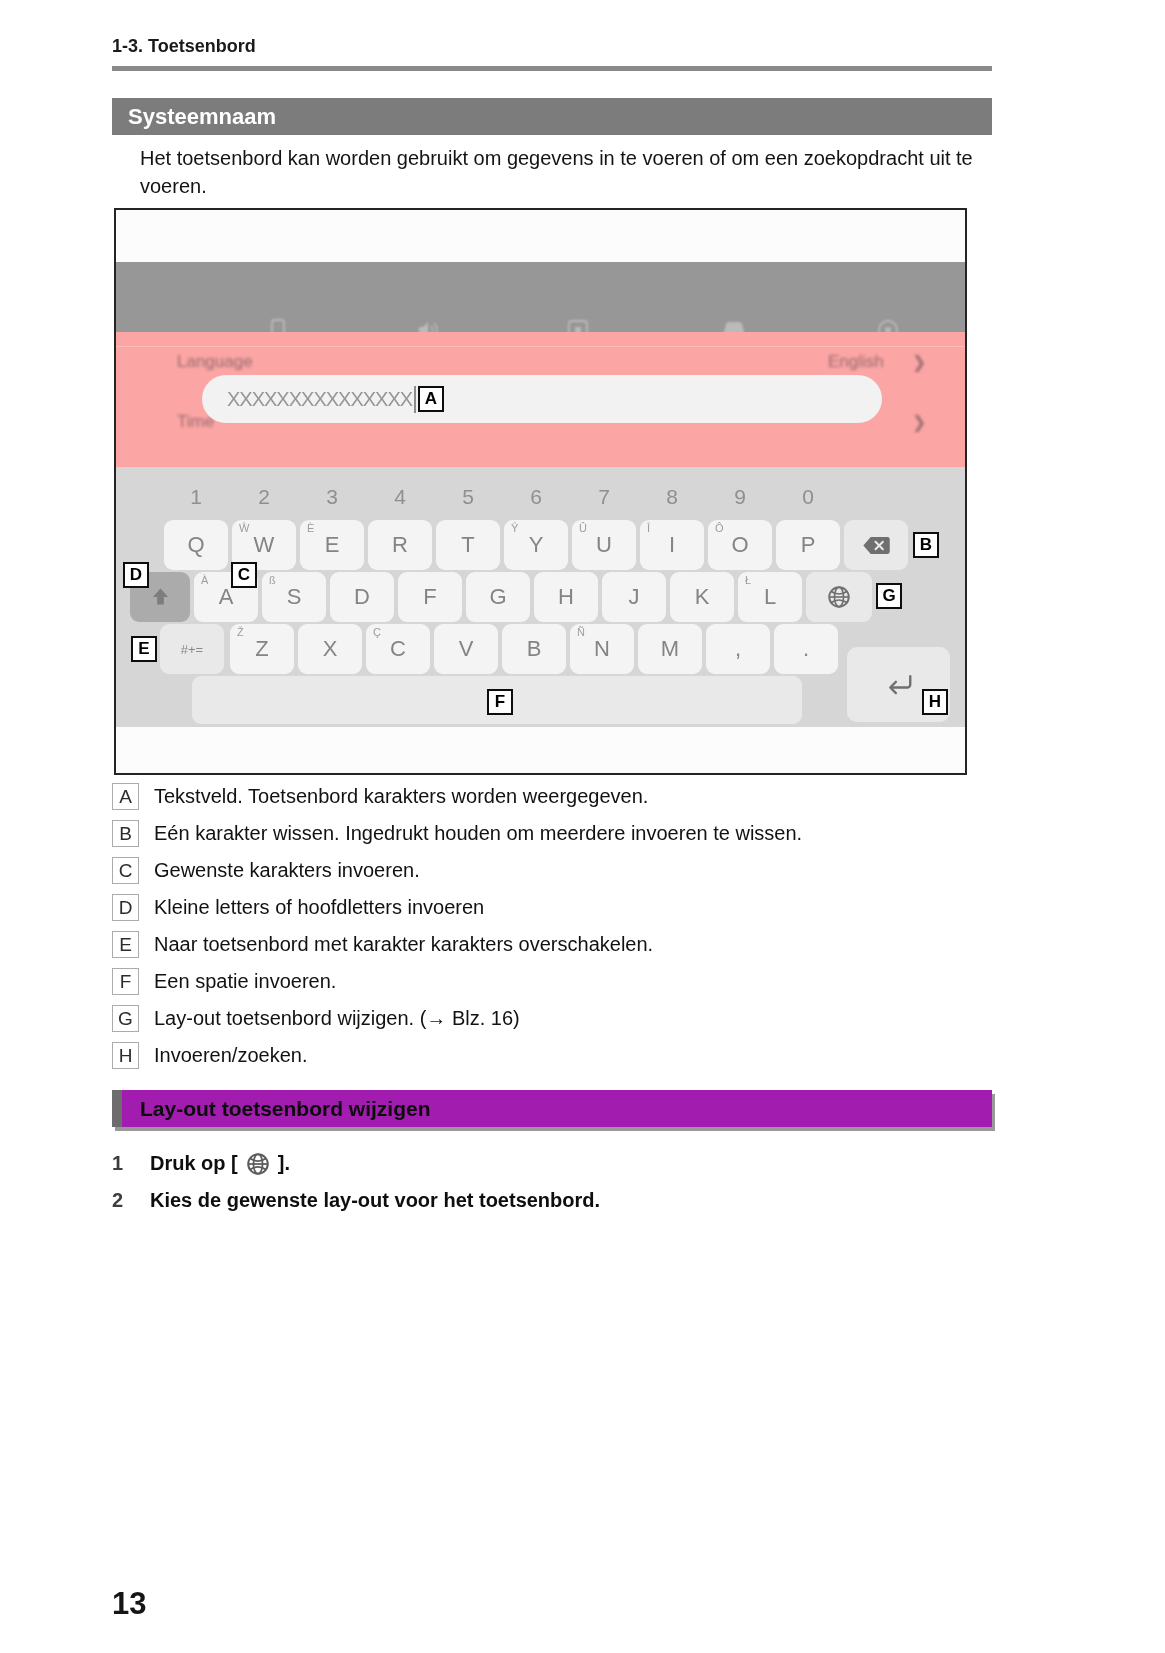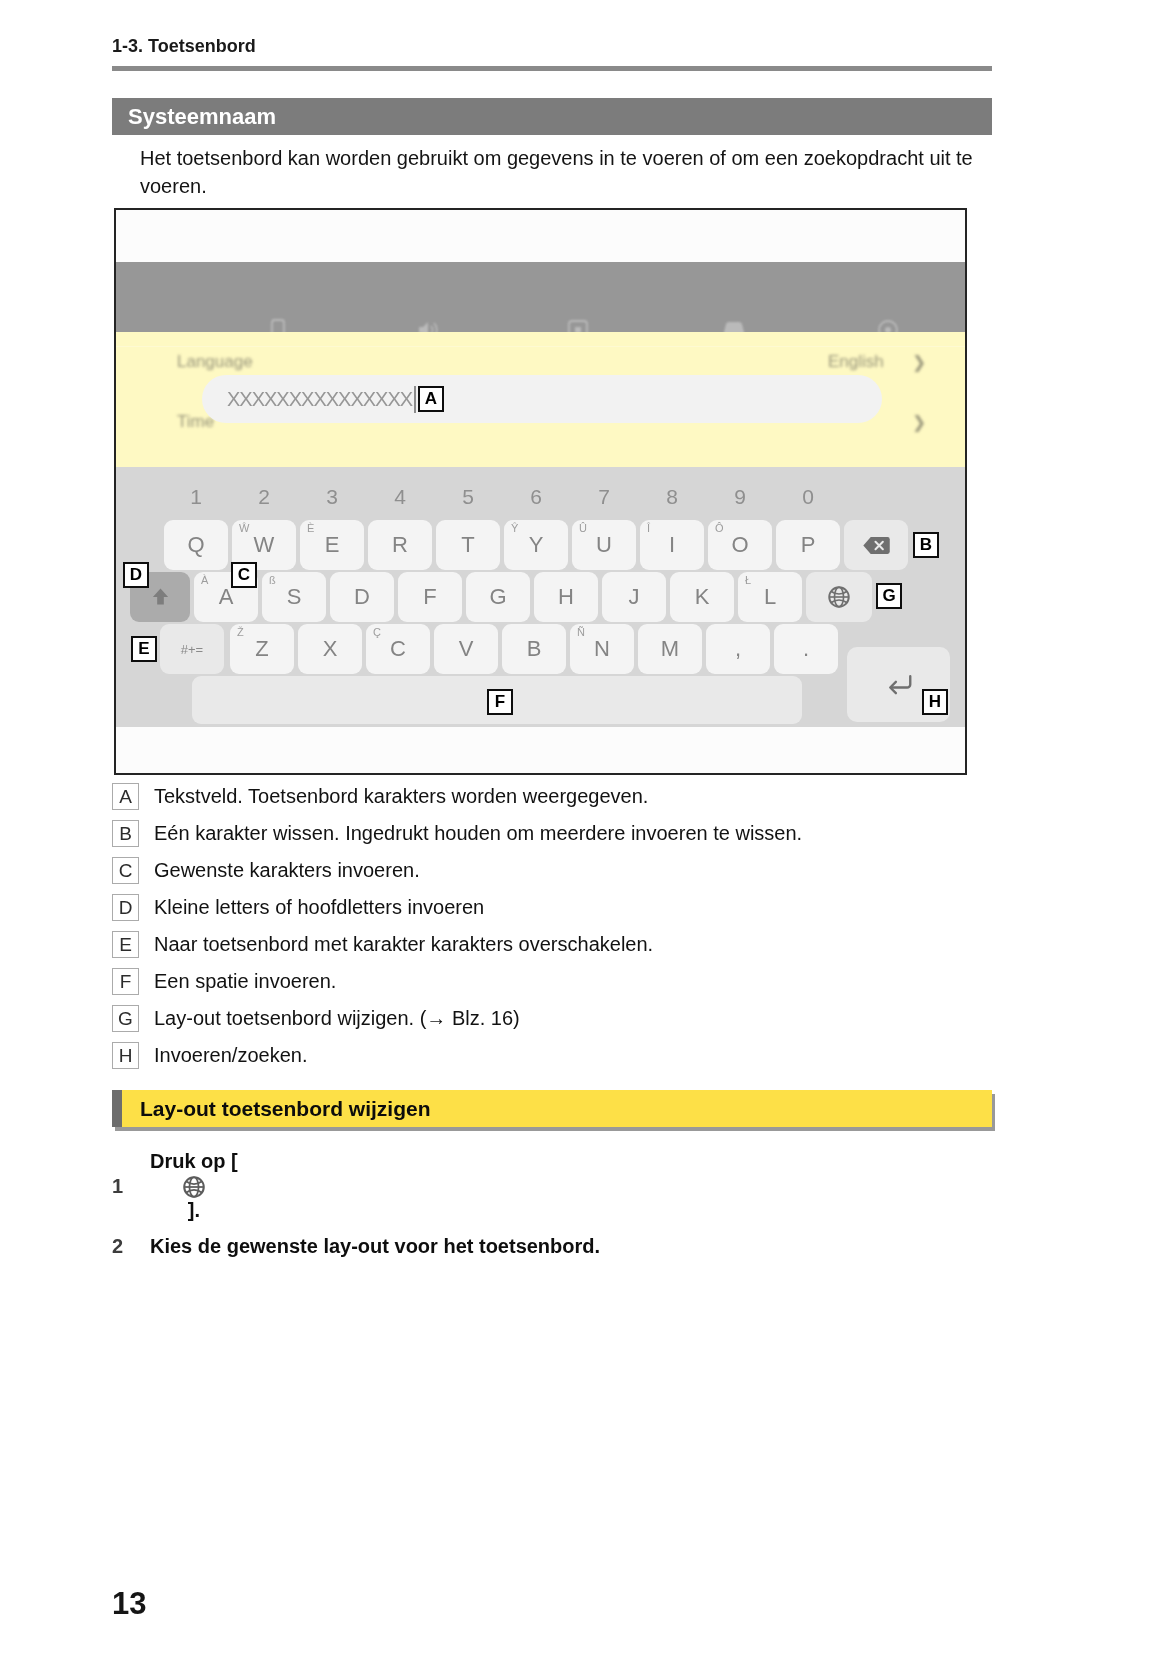--- a/index.html
+++ b/index.html
@@ -10,21 +10,21 @@
   .rule{position:absolute;left:112px;top:66px;width:880px;height:5px;background:#8a8a8a;}
   .title-bar{position:absolute;left:112px;top:98px;width:880px;height:37px;background:#7c7c7c;
              color:#fff;font-size:22px;font-weight:bold;line-height:37px;padding-left:16px;box-sizing:border-box;}
   .intro{position:absolute;left:112px;top:144px;width:840px;font-size:20px;line-height:28px;color:#141414;margin-left:28px;}
 
   
   .shot{position:absolute;left:114px;top:208px;width:849px;height:563px;border:2px solid #242424;
         background:#fcfcfc;overflow:hidden;}
   .shot .strip-top{position:absolute;left:0;top:0;width:100%;height:52px;background:#fcfcfc;}
   .shot .bar{position:absolute;left:0;top:52px;width:100%;height:70px;background:#979797;}
-  .shot .body{position:absolute;left:0;top:122px;width:100%;height:135px;background:#fef9c3;}
+  .shot .body{position:absolute;left:0;top:122px;width:100%;height:135px;background:#fca5a5;}
   .shot .kb{position:absolute;left:0;top:257px;width:100%;height:260px;background:#d6d6d6;}
   .shot .strip-bottom{position:absolute;left:0;top:517px;width:100%;height:46px;background:#fcfcfc;}
 
   .back-btn{position:absolute;left:28px;top:68px;width:34px;height:36px;}
   .shot-title{position:absolute;left:0;top:72px;width:100%;text-align:center;color:#ffffff;
               font-size:21px;letter-spacing:.2px;}
   .tab{position:absolute;top:56px;width:120px;text-align:center;}
   .tab svg{filter:blur(1.3px);opacity:.8;}
   .tab .tlabel{display:block;margin-top:2px;font-size:14px;color:rgba(50,50,50,.55);filter:blur(1.2px);}
   .tab-underline{position:absolute;left:398px;top:117px;width:130px;height:3px;background:#dedede;filter:blur(.4px);}
@@ -58,28 +58,28 @@
   .co{position:absolute;width:26px;height:26px;background:#fff;border:2px solid #0d0d0d;box-sizing:border-box;
       font-size:17px;font-weight:bold;line-height:22px;text-align:center;color:#000;}
 
   
   .legend{position:absolute;left:112px;top:783px;width:920px;}
   .lrow{display:flex;align-items:flex-start;margin-bottom:10px;}
   .lbox{flex:0 0 27px;height:27px;border:1px solid #ababab;background:#fff;box-sizing:border-box;
         font-size:19px;line-height:25px;text-align:center;color:#2c2c2c;}
   .ltext{margin-left:15px;font-size:20px;line-height:27px;color:#121212;}
 
-  .sub-bar{position:absolute;left:112px;top:1090px;width:880px;height:37px;background:#fde047;
+  .sub-bar{position:absolute;left:112px;top:1090px;width:880px;height:37px;background:#a21caf;
            border-left:10px solid #6d6d6d;box-shadow:3px 4px 0 #999999;box-sizing:border-box;
            font-size:21px;font-weight:bold;line-height:37px;padding-left:18px;color:#0c0c0c;}
 
   .steps{position:absolute;left:112px;top:1150px;width:880px;}
   .step{display:flex;margin-bottom:13px;align-items:center;}
   .step-num{flex:0 0 38px;font-size:20px;font-weight:bold;color:#3d3d3d;}
-  .step-text{font-size:20px;font-weight:bold;color:#0e0e0e;display:flex;align-items:center;flex-direction:column;}
+  .step-text{font-size:20px;font-weight:bold;color:#0e0e0e;display:flex;align-items:center;}
   .inline-globe{margin:0 7px;position:relative;top:1px;}
 
   .page-num{position:absolute;left:112px;top:1586px;font-size:31px;font-weight:bold;color:#151515;}
 </style>
 </head>
 <body>
 
 <div class="breadcrumb">1-3. Toetsenbord</div>
 <div class="rule"></div>
 <div class="title-bar">Systeemnaam</div>

